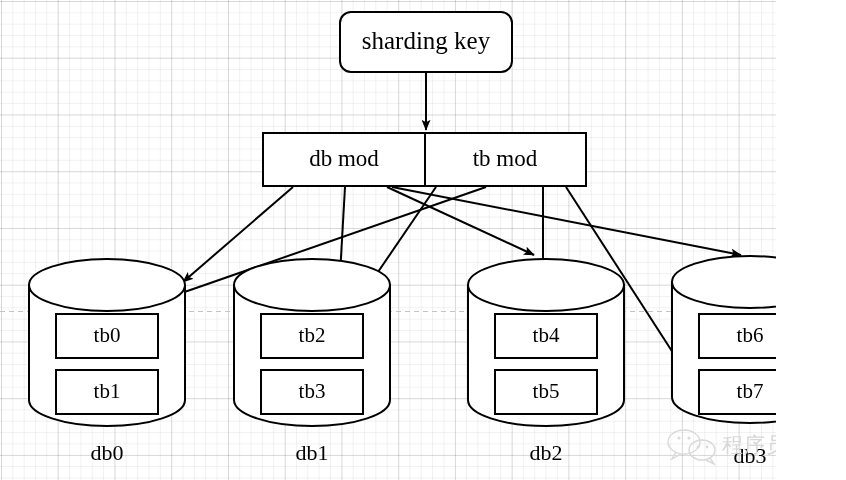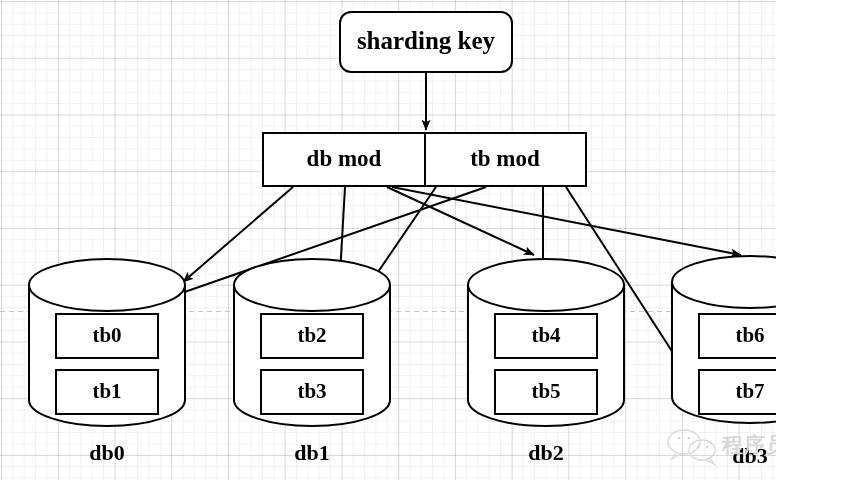--- a/index.html
+++ b/index.html
@@ -18,21 +18,20 @@
       linear-gradient(to bottom, rgba(0,0,0,0.055) 1px, transparent 1px),
       linear-gradient(to right, rgba(0,0,0,0.105) 1px, transparent 1px),
       linear-gradient(to bottom, rgba(0,0,0,0.105) 1px, transparent 1px);
     background-size:
       11.35px 11.35px,
       11.35px 11.35px,
       56.75px 56.75px,
       56.75px 56.75px;
     background-position: 1px 1px, 1px 1px, 1px 1px, 1px 1px;
     font-family: "Liberation Serif", "DejaVu Serif", serif;
-    font-weight: bold;
   }
   #diagram {
     position: absolute;
     left: 0;
     top: 0;
     width: 846px;
     height: 480px;
   }
   .nodetext {
     font-family: "Liberation Serif", "DejaVu Serif", serif;

